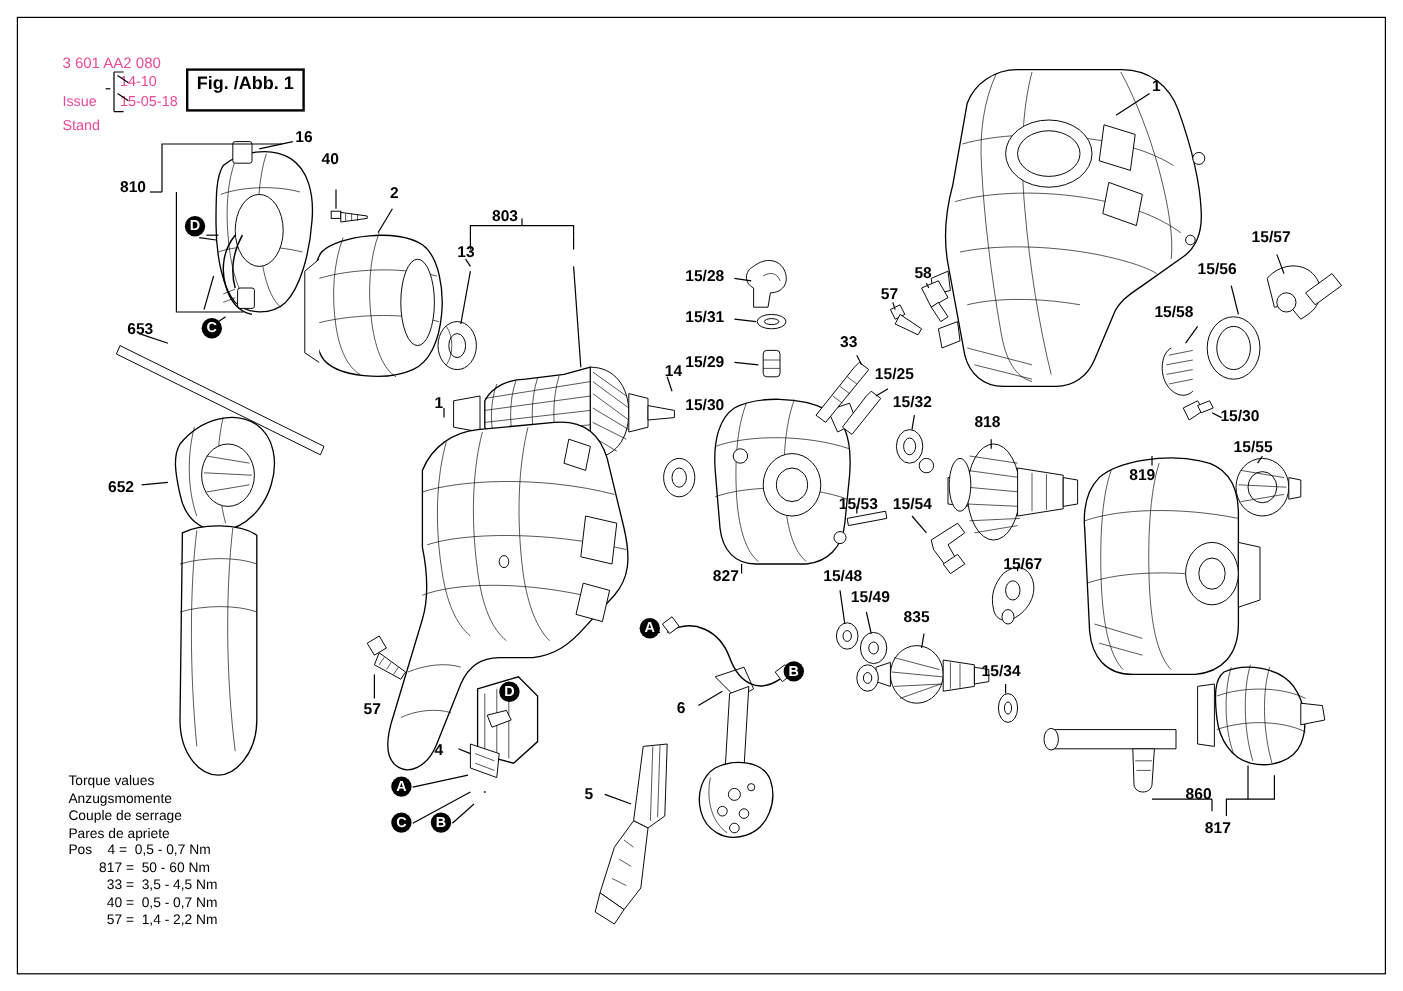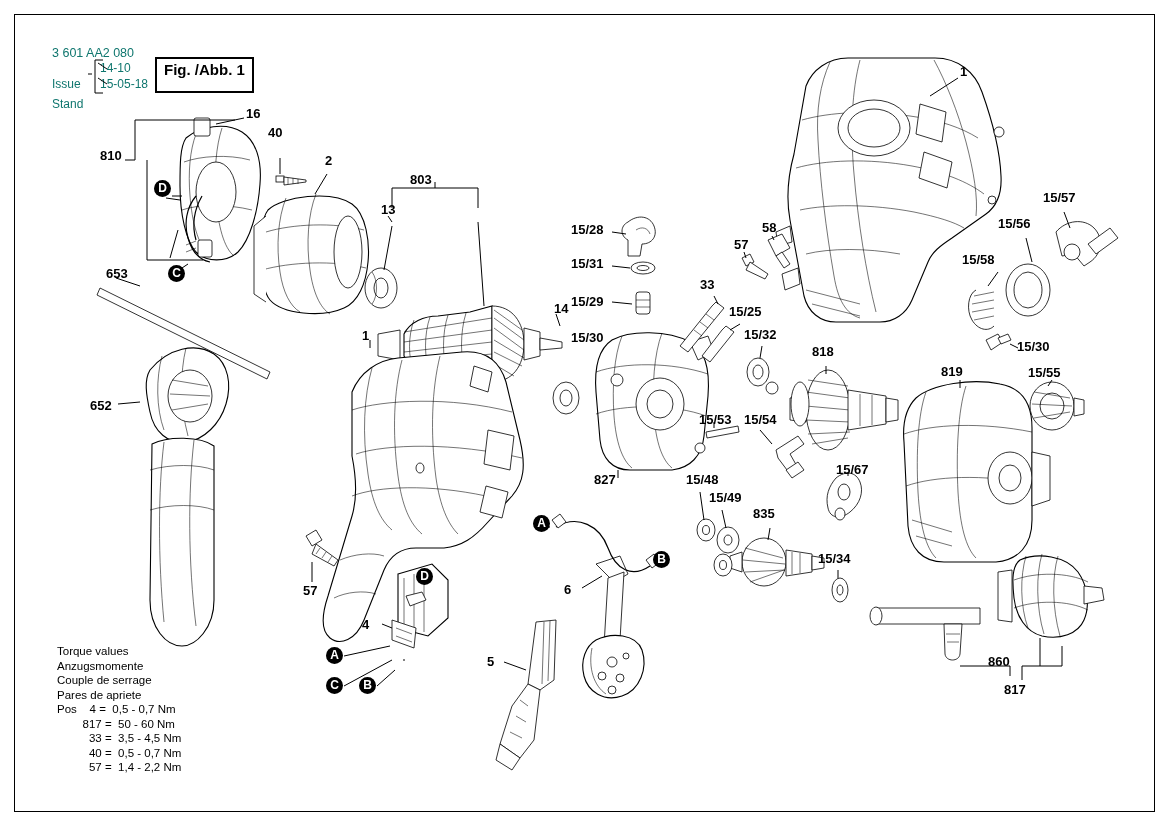--- a/index.html
+++ b/index.html
@@ -1,20 +1,20 @@
 <!DOCTYPE html>
 <html><head>
 <meta charset="utf-8">
 <style>
   html,body{margin:0;padding:0;background:#ffffff;}
   body{font-family:"Liberation Sans", sans-serif;}
   #page{position:relative;width:1169px;height:826px;background:#fff;overflow:hidden;}
   .frame{position:absolute;left:14px;top:14px;width:1141px;height:798px;border:1.5px solid #000;box-sizing:border-box;}
   .lbl{position:absolute;font-weight:bold;font-size:13px;color:#000;white-space:nowrap;}
-  .hdr{position:absolute;font-size:12px;color:#0f766e;white-space:nowrap;}
+  .hdr{position:absolute;font-size:12px;color:#ec4899;white-space:nowrap;}
   .figbox{position:absolute;border:2px solid #000;padding:2px 7px 13px 7px;font-weight:bold;font-size:15px;background:#fff;}
   .circ{position:absolute;width:17px;height:17px;border-radius:50%;background:#000;color:#fff;font-weight:bold;
         font-size:12px;line-height:17px;text-align:center;}
   .torque{position:absolute;font-size:11.5px;line-height:14.5px;color:#000;white-space:pre;}
   .mods{position:absolute;font-size:11.5px;line-height:14.5px;color:#000;white-space:pre;text-align:left;}
   svg.art{position:absolute;left:0;top:0;width:1169px;height:826px;pointer-events:none;}
   .ln{stroke:#000;stroke-width:1;fill:none;}
   .th{stroke:#000;stroke-width:1.2;fill:none;}
   .part{fill:#ffffff;stroke:#000;stroke-width:1.1;}
   .partl{fill:#ffffff;stroke:#000;stroke-width:0.8;}
@@ -398,21 +398,21 @@
   <div class="lbl" style="left:571px;top:222px;">15/28</div>
   <div class="lbl" style="left:571px;top:256px;">15/31</div>
   <div class="lbl" style="left:571px;top:294px;">15/29</div>
   <div class="lbl" style="left:571px;top:330px;">15/30</div>
   <div class="lbl" style="left:700px;top:277px;">33</div>
   <div class="lbl" style="left:729px;top:304px;">15/25</div>
   <div class="lbl" style="left:744px;top:327px;">15/32</div>
   <div class="lbl" style="left:734px;top:237px;">57</div>
   <div class="lbl" style="left:762px;top:220px;">58</div>
   <div class="lbl" style="left:812px;top:344px;">818</div>
-  <div class="lbl" style="left:941px;top:364px;text-align:center;">819</div>
+  <div class="lbl" style="left:941px;top:388px;text-align:center;">819</div>
   <div class="lbl" style="left:1043px;top:190px;">15/57</div>
   <div class="lbl" style="left:998px;top:216px;">15/56</div>
   <div class="lbl" style="left:962px;top:252px;">15/58</div>
   <div class="lbl" style="left:1017px;top:339px;">15/30</div>
   <div class="lbl" style="left:1028px;top:365px;">15/55</div>
   <div class="lbl" style="left:106px;top:266px;">653</div>
   <div class="lbl" style="left:90px;top:398px;">652</div>
   <div class="lbl" style="left:362px;top:328px;">1</div>
   <div class="lbl" style="left:594px;top:472px;">827</div>
   <div class="lbl" style="left:699px;top:412px;">15/53</div>

